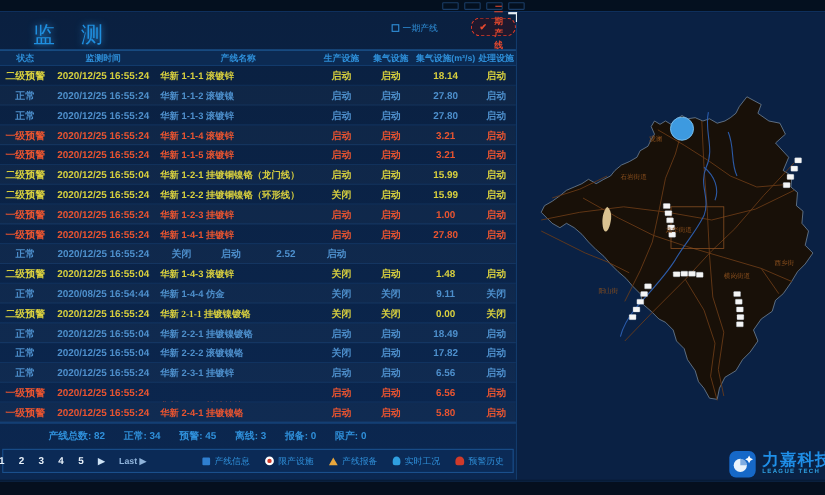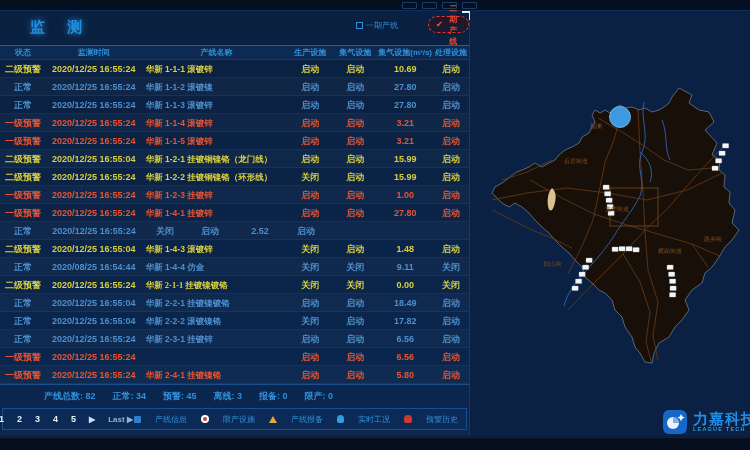--- a/index.html
+++ b/index.html
@@ -11,21 +11,21 @@
   
   .titlebar { position:relative; height:11px; background:#04101f; border-bottom:1px solid #0e2f5c; }
   .win-btn { position:absolute; top:2px; width:15px; height:7px; border:1px solid #1a3c66; border-radius:1px; }
 
   
   .content { position:absolute; left:0; top:11px; width:750px; height:425px; display:flex; }
   .left-panel { position:relative; width:470px; height:425px; border-right:1px solid #123a6b;
                 background:linear-gradient(180deg,#0a2040,#0b2750); }
 
   .toolbar { position:relative; height:34px; }
-  .page-title { position:absolute; left:30px; top:7px; color:#1f8fdf; font-size:15px; font-weight:bold;
+  .page-title { position:absolute; left:30px; top:7px; color:#1f8fdf; font-size:20px; font-weight:normal;
                 letter-spacing:9px; text-shadow:0 0 7px rgba(47,143,217,.9); }
   .search { position:absolute; left:93px; top:6px; width:168px; height:17px; background:#f2f2f2;
             border-radius:9px; display:flex; align-items:center; box-shadow:0 0 4px rgba(0,0,0,.5); }
   .search input { flex:1; border:none; outline:none; background:transparent; font-size:7px; color:#444;
                   padding-left:9px; font-family:"Liberation Sans",sans-serif; }
   .mag { position:relative; width:13px; height:13px; border-radius:50%; background:#0d2b52; margin-right:2px; flex:none; }
   .mag::before { content:""; position:absolute; left:3px; top:3px; width:4px; height:4px;
                  border:1px solid #fff; border-radius:50%; }
   .mag::after { content:""; position:absolute; left:8px; top:8px; width:3px; height:1px; background:#fff;
                 transform:rotate(45deg); }
@@ -60,21 +60,21 @@
 
   
   .navbar { position:relative; height:22px; margin:0 2px; border:1px solid #1a4f8c; background:#0b2a56;
             display:flex; justify-content:space-between; align-items:center; padding:0 8px; }
   .pagination { display:flex; align-items:center; gap:13px; margin-left:-12px;
                 color:#e8f1fa; font-size:9px; font-weight:bold; }
   .page-next { color:#cfe3f5; font-size:8px; cursor:pointer; }
   .page-last { color:#8fb3da; font-size:8px; cursor:pointer; }
   .page-num { cursor:pointer; }
   .legend { display:flex; align-items:center; gap:14px; color:#2f8fd9; font-size:8px; }
-  .legend-item { display:flex; align-items:center; gap:14px; cursor:pointer; }
+  .legend-item { display:flex; align-items:center; gap:4px; cursor:pointer; }
   .lg-icon { display:inline-block; }
   .icon-square { width:7px; height:7px; border-radius:1px; }
   .icon-circle { width:8px; height:8px; border-radius:50%; border:2px solid #fff; }
   .icon-triangle { width:0; height:0; border-left:4px solid transparent; border-right:4px solid transparent;
                    border-bottom:7px solid; background:transparent !important; }
   .icon-person { width:7px; height:8px; border-radius:50% 50% 2px 2px; }
   .icon-bell { width:8px; height:8px; border-radius:50% 50% 2px 2px; }
 
   
   .map-panel { position:relative; width:280px; height:425px; background:#0a2144; }
@@ -125,21 +125,21 @@
           <div class="hcell" style="width: 56px;">集气设施(m³/s)</div>
           <div class="hcell" style="width: 36px;">处理设施</div>
         </div>
       <div class="tbody" id="tbody">
           <div class="trow lv-warn2">
             <div class="cell" style="width: 46px;">二级预警</div>
             <div class="cell" style="width: 96px;">2020/12/25 16:55:24</div>
             <div class="cell left" style="width: 146px;">华新 1-1-1 滚镀锌</div>
             <div class="cell" style="width: 46px;">启动</div>
             <div class="cell" style="width: 44px;">启动</div>
-            <div class="cell" style="width: 56px;">10.69</div>
+            <div class="cell" style="width: 56px;">18.14</div>
             <div class="cell" style="width: 36px;">启动</div>
           </div>
           <div class="trow lv-normal">
             <div class="cell" style="width: 46px;">正常</div>
             <div class="cell" style="width: 96px;">2020/12/25 16:55:24</div>
             <div class="cell left" style="width: 146px;">华新 1-1-2 滚镀镍</div>
             <div class="cell" style="width: 46px;">启动</div>
             <div class="cell" style="width: 44px;">启动</div>
             <div class="cell" style="width: 56px;">27.80</div>
             <div class="cell" style="width: 36px;">启动</div>

